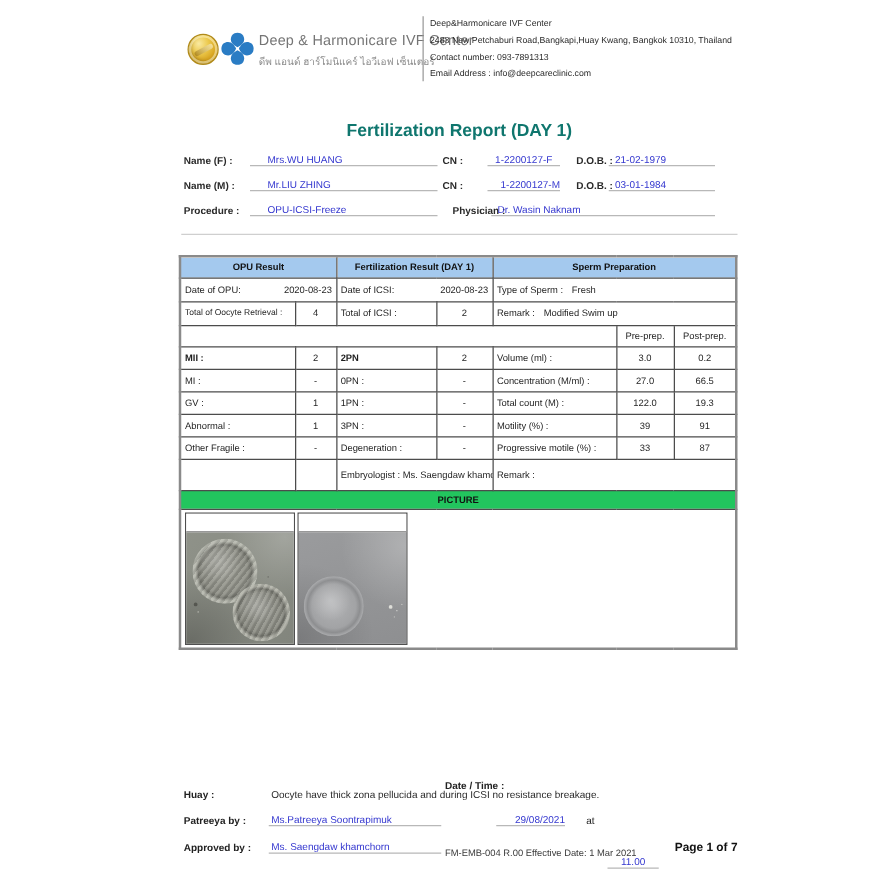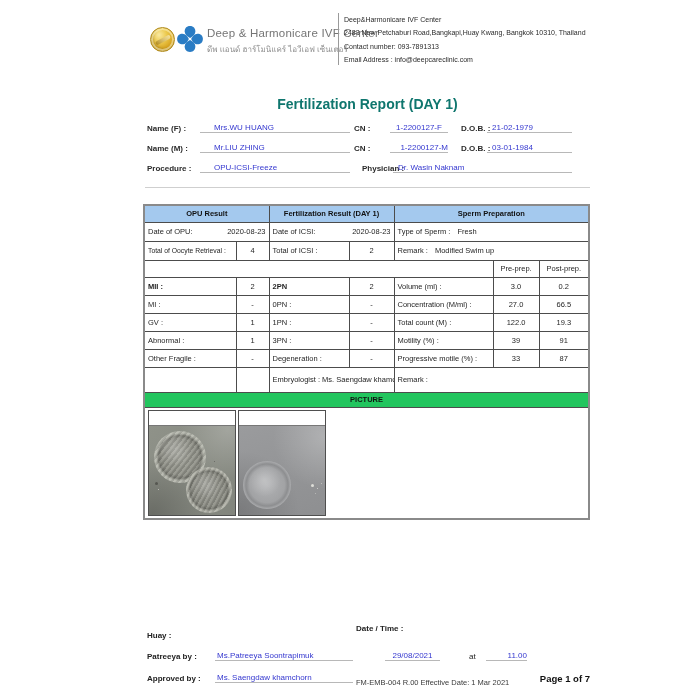--- a/index.html
+++ b/index.html
@@ -278,26 +278,27 @@
               <span class="speck"></span>
             </div>
           </div>
         </td>
       </tr>
     </tbody>
       </table>
   </div>
 
   <div class="abs note-label" style="left:147px; top:631px;">Huay :</div>
+  <div class="abs note-text" style="left:217px; top:631px;">Oocyte have thick zona pellucida and during ICSI no resistance breakage.</div>
 
   <div class="abs note-label" style="left:147px; top:652px;">Patreeya by :</div>
   <div class="abs u-val" style="left:215px; top:651px; width:138px; padding-left:2px;">Ms.Patreeya Soontrapimuk</div>
   <div class="abs note-label" style="left:356px; top:624px;">Date / Time :</div>
-  <div class="abs u-val" style="left:385px; top:651px; width:55px; text-align:center;">29/08/2021</div>
+  <div class="abs u-val" style="left:397px; top:651px; width:55px; text-align:right;">29/08/2021</div>
   <div class="abs fline" style="left:469px; top:652px;">at</div>
-  <div class="abs u-val" style="left:486px; top:651px; width:41px; text-align:right;">11.00</div>
+  <div class="abs u-val" style="left:486px; top:685px; width:41px; text-align:center;">11.00</div>
 
   <div class="abs note-label" style="left:147px; top:674px;">Approved by :</div>
   <div class="abs u-val" style="left:215px; top:673px; width:138px; padding-left:2px;">Ms. Saengdaw khamchorn</div>
   <div class="abs formref" style="left:356px; top:678px;">FM-EMB-004 R.00 Effective Date: 1 Mar 2021</div>
   <div class="abs pageno" style="left:534px; top:673px; width:56px; text-align:right;">Page 1 of 7</div>
 
 </div>
 
 </body></html>

